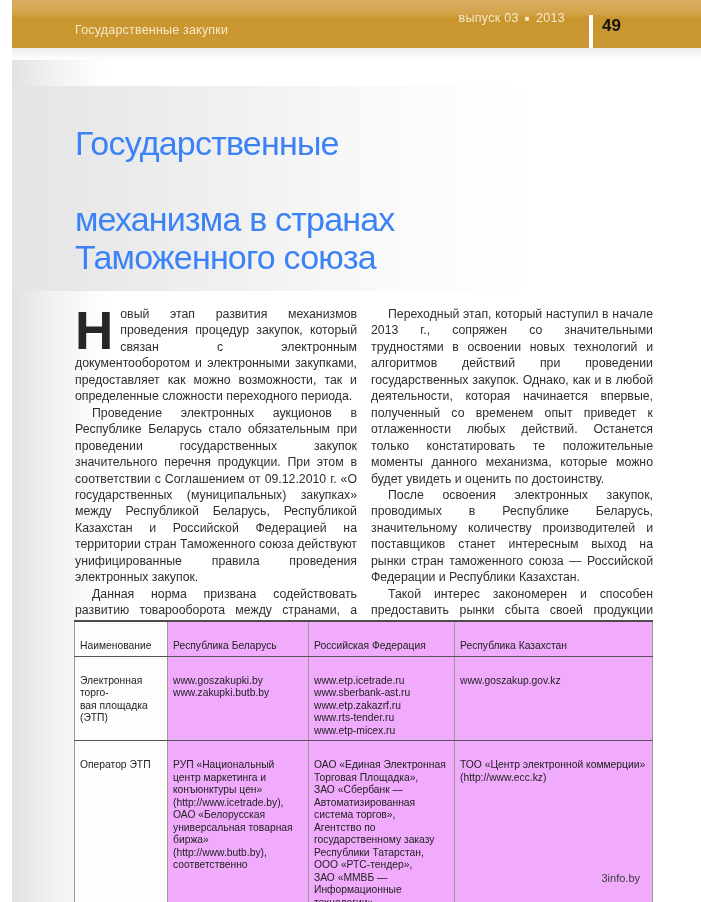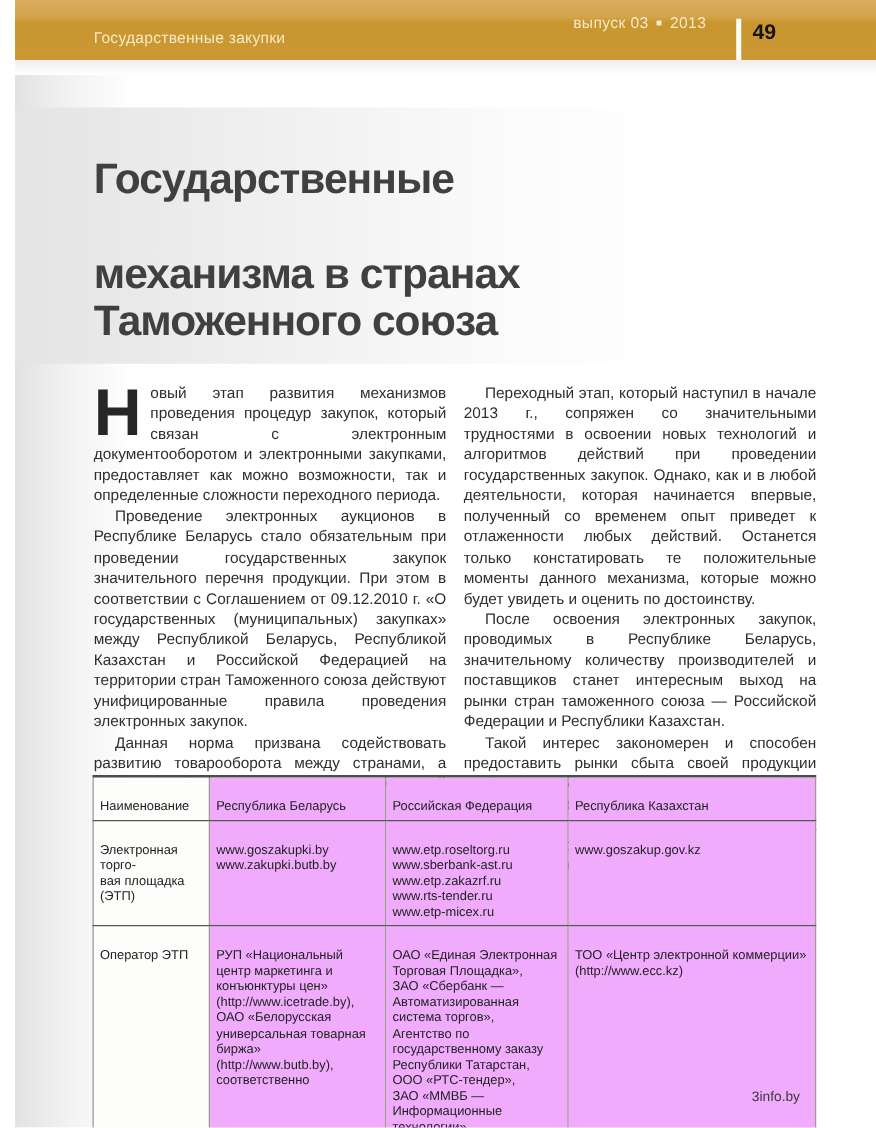--- a/index.html
+++ b/index.html
@@ -46,22 +46,22 @@
     background: #ffffff;
   }
   .band-pagenum {
     position: absolute; left: 590px; top: 16px;
     font-size: 17px; font-weight: bold; color: #141414;
   }
 
   
   .title {
     position: absolute; left: 63px; top: 124px;
-    font-size: 34px; line-height: 38px; font-weight: bold;
-    color: #404040; letter-spacing: -0.8px;
+    font-size: 34px; line-height: 38px; font-weight: normal;
+    color: #3b82f6; letter-spacing: -0.8px;
   }
 
   
   .columns {
     position: absolute; left: 63px; top: 306px; width: 579px;
     display: flex; gap: 14px;
   }
   .col { width: 282px; }
   .col p {
     font-size: 12.3px; line-height: 16.45px; color: #2e2e2e;
@@ -148,21 +148,21 @@
         <th class="c0">Наименование</th>
         <th class="c1">Республика Беларусь</th>
         <th class="c2">Российская Федерация</th>
         <th class="c3">Республика Казахстан</th>
       </tr>
       <tr>
         <td class="c0">Электронная торго-
 вая площадка (ЭТП)</td>
         <td class="c1">www.goszakupki.by
 www.zakupki.butb.by</td>
-        <td class="c2">www.etp.roseltorg.ru
+        <td class="c2">www.etp.icetrade.ru
 www.sberbank-ast.ru
 www.etp.zakazrf.ru
 www.rts-tender.ru
 www.etp-micex.ru</td>
         <td class="c3">www.goszakup.gov.kz</td>
       </tr>
       <tr>
         <td class="c0">Оператор ЭТП</td>
         <td class="c1">РУП «Национальный центр маркетинга и конъюнктуры цен» (http://www.icetrade.by),
 ОАО «Белорусская универсальная товарная биржа» (http://www.butb.by), соответственно</td>

